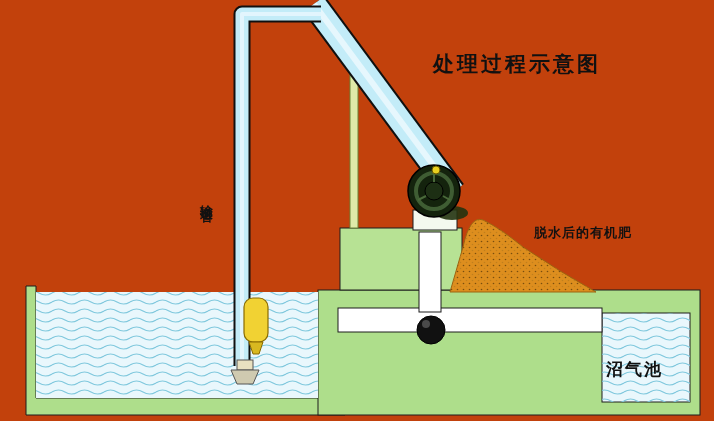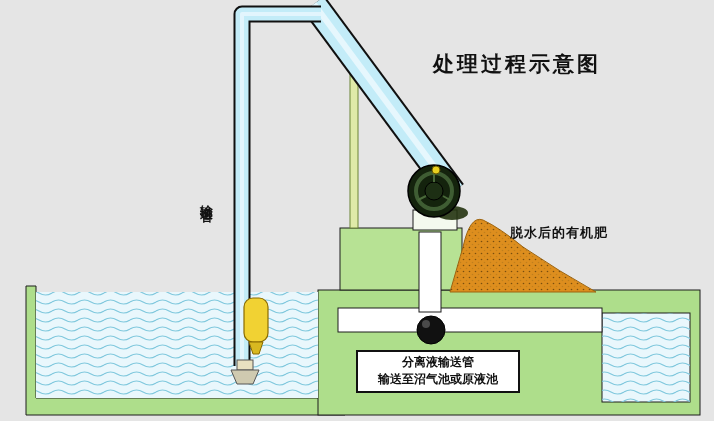--- a/index.html
+++ b/index.html
@@ -1,24 +1,24 @@
 <!DOCTYPE html>
 <html><head>
 <meta charset="utf-8">
 <style>
   html,body{margin:0;padding:0;background:#fff;}
   #stage{
     position:relative;width:714px;height:421px;overflow:hidden;
-    background:#e5e5e5;font-family:"Liberation Sans",sans-serif;
+    background:#c2410c;font-family:"Liberation Sans",sans-serif;
   }
   #diagram-svg{position:absolute;left:0;top:0;width:714px;height:421px;}
   .lbl{position:absolute;color:#111;font-weight:bold;white-space:nowrap;}
   #title-lbl{left:433px;top:50px;font-size:21px;letter-spacing:3px;}
   #pipe-lbl{left:197px;top:194px;font-size:13px;writing-mode:vertical-rl;letter-spacing:3px;}
-  #fert-lbl{left:510px;top:224px;font-size:13px;letter-spacing:1px;}
+  #fert-lbl{left:534px;top:224px;font-size:13px;letter-spacing:1px;}
   #leftpool-lbl{left:57px;top:328px;font-size:17px;letter-spacing:3px;}
   #rightpool-lbl{left:606px;top:358px;font-size:17px;letter-spacing:2px;}
   #note-box{
     position:absolute;left:356px;top:350px;width:156px;
     background:#ffffff;border:2px solid #111;
     text-align:center;font-size:12px;font-weight:bold;color:#111;
     line-height:1.45;padding:2px 2px;
   }
 </style>
 </head>
@@ -99,19 +99,16 @@
 
     <g>
       <circle cx="431" cy="330" r="14" fill="#111" stroke="#000" stroke-width="1"></circle>
       <circle cx="426" cy="324" r="4" fill="#4a4a4a"></circle>
     </g>
   </svg>
 
   <div class="lbl" id="title-lbl">处理过程示意图</div>
   <div class="lbl" id="pipe-lbl">输送管</div>
   <div class="lbl" id="fert-lbl">脱水后的有机肥</div>
+  <div class="lbl" id="rightpool-lbl">沼气池</div>
 
-  <div id="note-box">
-    <div>分离液输送管</div>
-    <div>输送至沼气池或原液池</div>
-  </div>
 
 </div>
 
 </body></html>

